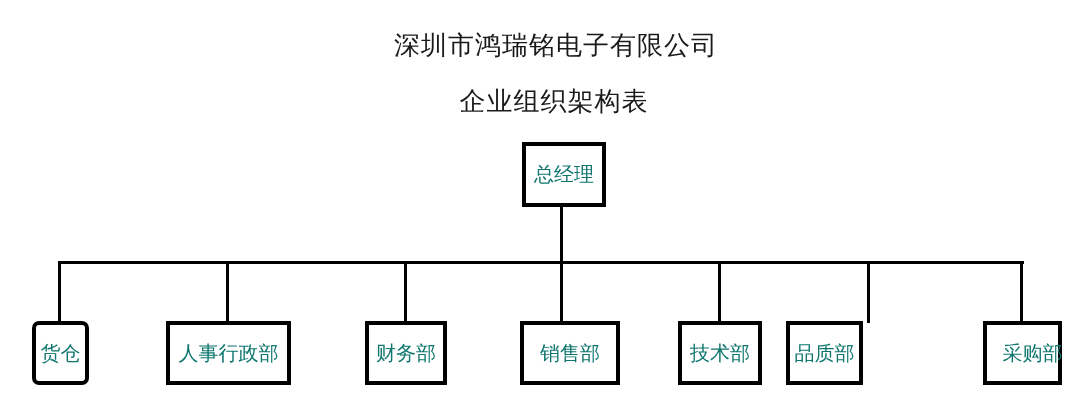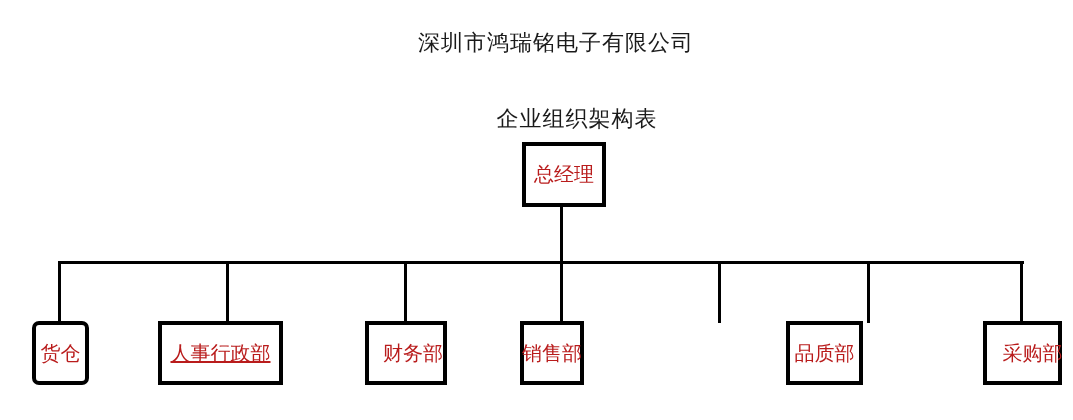--- a/index.html
+++ b/index.html
@@ -12,36 +12,36 @@
     position: relative;
     width: 1073px;
     height: 420px;
     background: #ffffff;
     overflow: hidden;
     color: #1a1a1a;
   }
   .title-line {
     position: absolute;
     transform: translateX(-50%);
-    font-size: 22px;
+    font-size: 26px;
     font-weight: 400;
     color: #1a1a1a;
     white-space: nowrap;
     letter-spacing: 1px;
   }
   .org-box {
     position: absolute;
     box-sizing: border-box;
     border: 4px solid #000000;
     background: #ffffff;
     display: flex;
     align-items: center;
     justify-content: center;
     font-size: 20px;
-    color: #b91c1c;
+    color: #0f766e;
     white-space: nowrap;
   }
   .root-box {
     left: 522px;
     top: 142px;
     width: 84px;
     height: 65px;
   }
   .dept-box {
     top: 321px;
@@ -62,35 +62,35 @@
   .drop-0 { left: 58px;   top: 261px; height: 62px; }
   .drop-1 { left: 226px;  top: 261px; height: 62px; }
   .drop-2 { left: 404px;  top: 261px; height: 62px; }
   .drop-3 { left: 560px;  top: 261px; height: 62px; }
   .drop-4 { left: 718px;  top: 261px; height: 62px; }
   .drop-5 { left: 867px;  top: 261px; height: 62px; }
   .drop-6 { left: 1020px; top: 261px; height: 62px; }
 
   
   .dept-0 { left: 32px;  width: 57px; border-radius: 7px; }
-  .dept-1 { left: 158px; width: 125px; text-decoration: underline; }
-  .dept-2 { left: 365px; width: 82px; justify-content: flex-end; }
-  .dept-3 { left: 520px; width: 64px; }
+  .dept-1 { left: 166px; width: 125px; }
+  .dept-2 { left: 365px; width: 82px; }
+  .dept-3 { left: 520px; width: 100px; }
   .dept-4 { left: 678px; width: 84px; }
   .dept-5 { left: 786px; width: 77px; }
   .dept-6 { left: 983px; width: 79px; padding-left: 20px; }
 </style>
 </head>
 <body>
 
 <div class="page">
 
   <div class="title-line" style="left:556px; top:28px;">深圳市鸿瑞铭电子有限公司</div>
 
-  <div class="title-line" style="left:577px; top:84px;margin-top:20px;">企业组织架构表</div>
+  <div class="title-line" style="left:554px; top:84px;">企业组织架构表</div>
 
   <div class="org-box root-box">
     <span>总经理</span>
   </div>
 
   <div class="connector v-line root-drop"></div>
   <div class="connector h-line bus"></div>
   <div class="connector v-line drop-0"></div>
   <div class="connector v-line drop-1"></div>
   <div class="connector v-line drop-2"></div>
@@ -104,20 +104,23 @@
   </div>
   <div class="org-box dept-box dept-1">
     <span>人事行政部</span>
   </div>
   <div class="org-box dept-box dept-2">
     <span>财务部</span>
   </div>
   <div class="org-box dept-box dept-3">
     <span>销售部</span>
   </div>
+  <div class="org-box dept-box dept-4">
+    <span>技术部</span>
+  </div>
   <div class="org-box dept-box dept-5">
     <span>品质部</span>
   </div>
   <div class="org-box dept-box dept-6">
     <span>采购部</span>
   </div>
 
 </div>
 
 </body></html>

